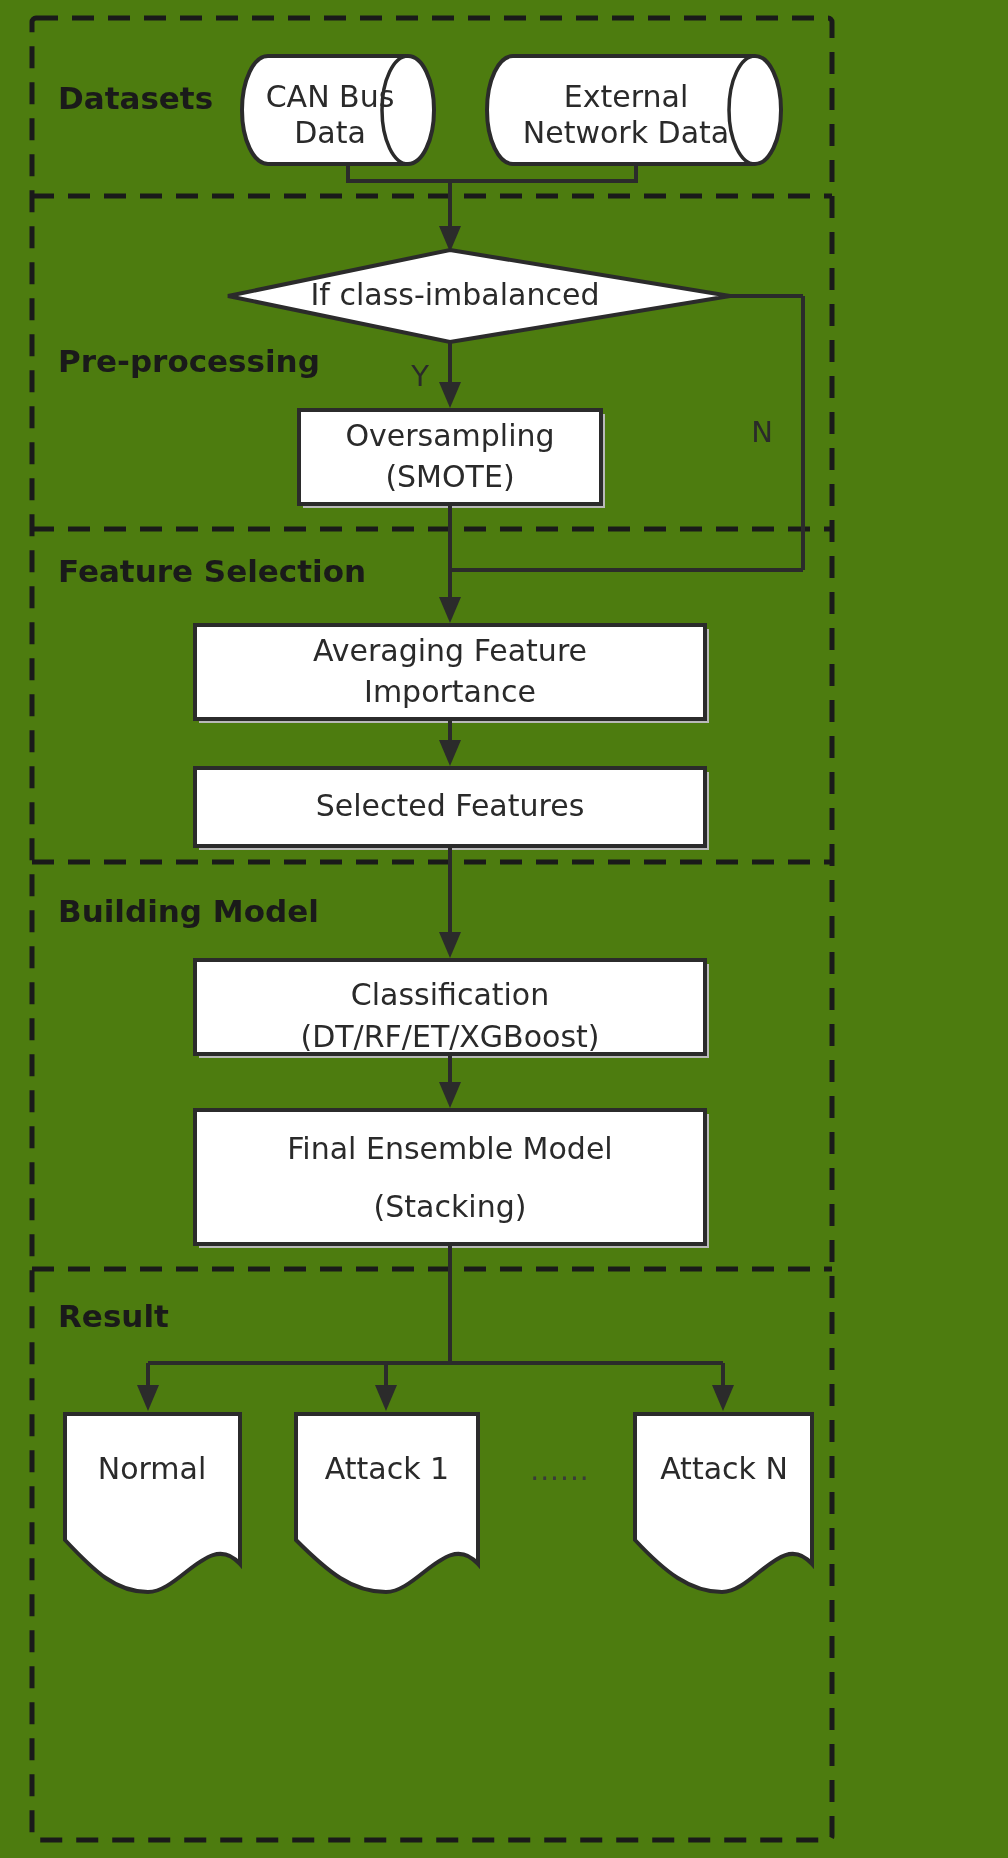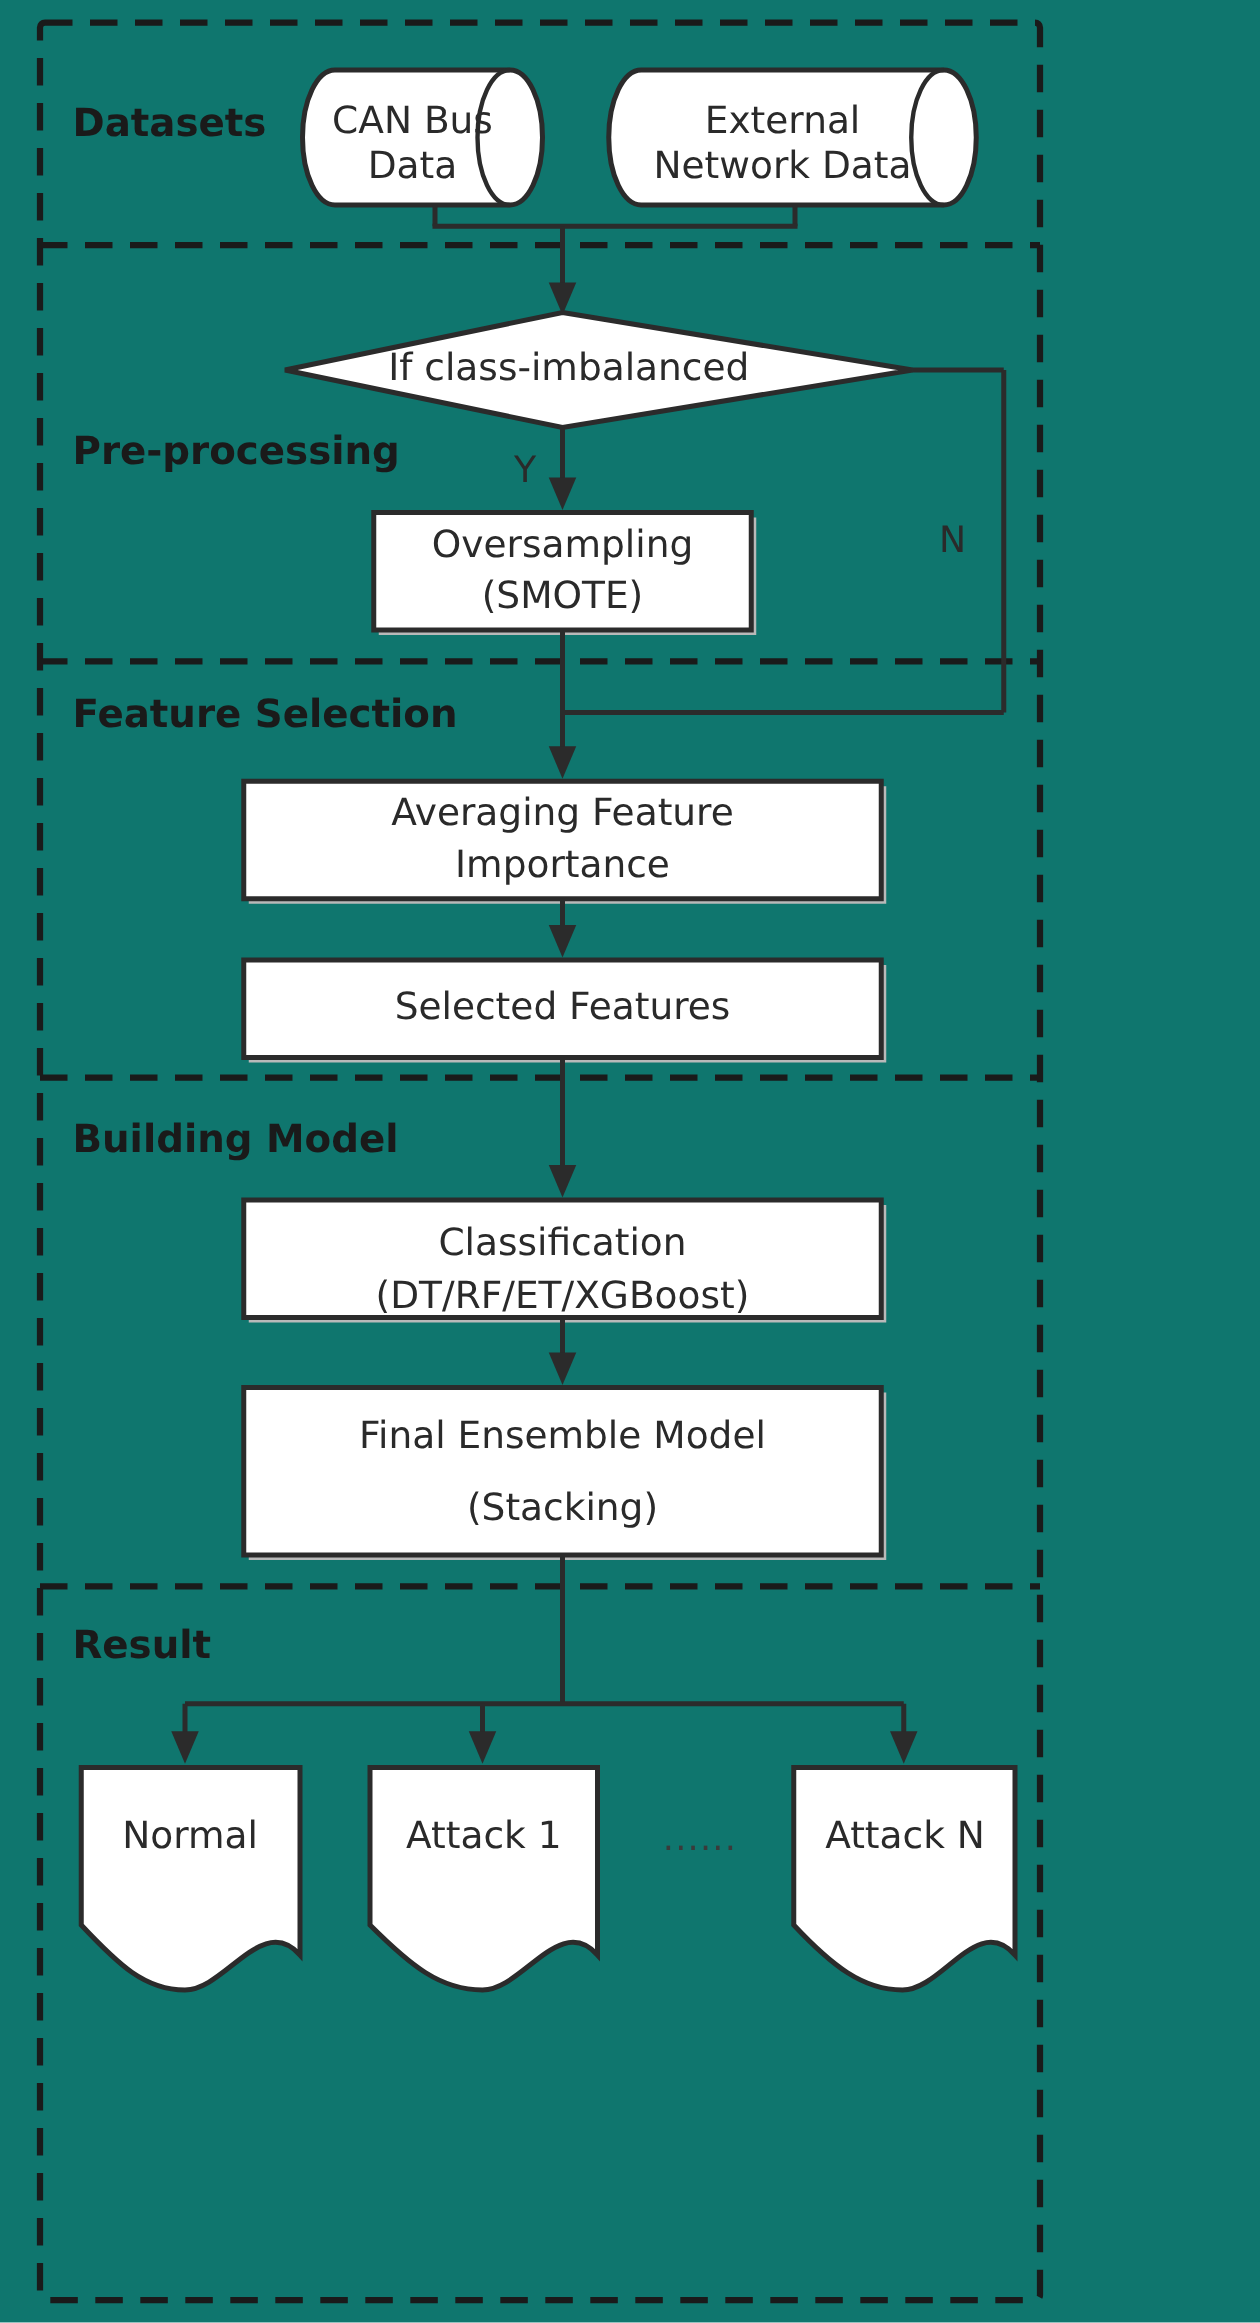--- a/index.html
+++ b/index.html
@@ -4,21 +4,21 @@
 <style>
   html, body {
     margin: 0;
     padding: 0;
     background: #ffffff;
   }
   #page {
     position: relative;
     width: 1008px;
     height: 1858px;
-    background: #0f766e;
+    background: #4d7c0f;
     font-family: "DejaVu Sans", sans-serif;
     overflow: hidden;
   }
   svg#flow {
     display: block;
     width: 1008px;
     height: 1858px;
   }
   .node-text {
     font-family: "DejaVu Sans", sans-serif;

